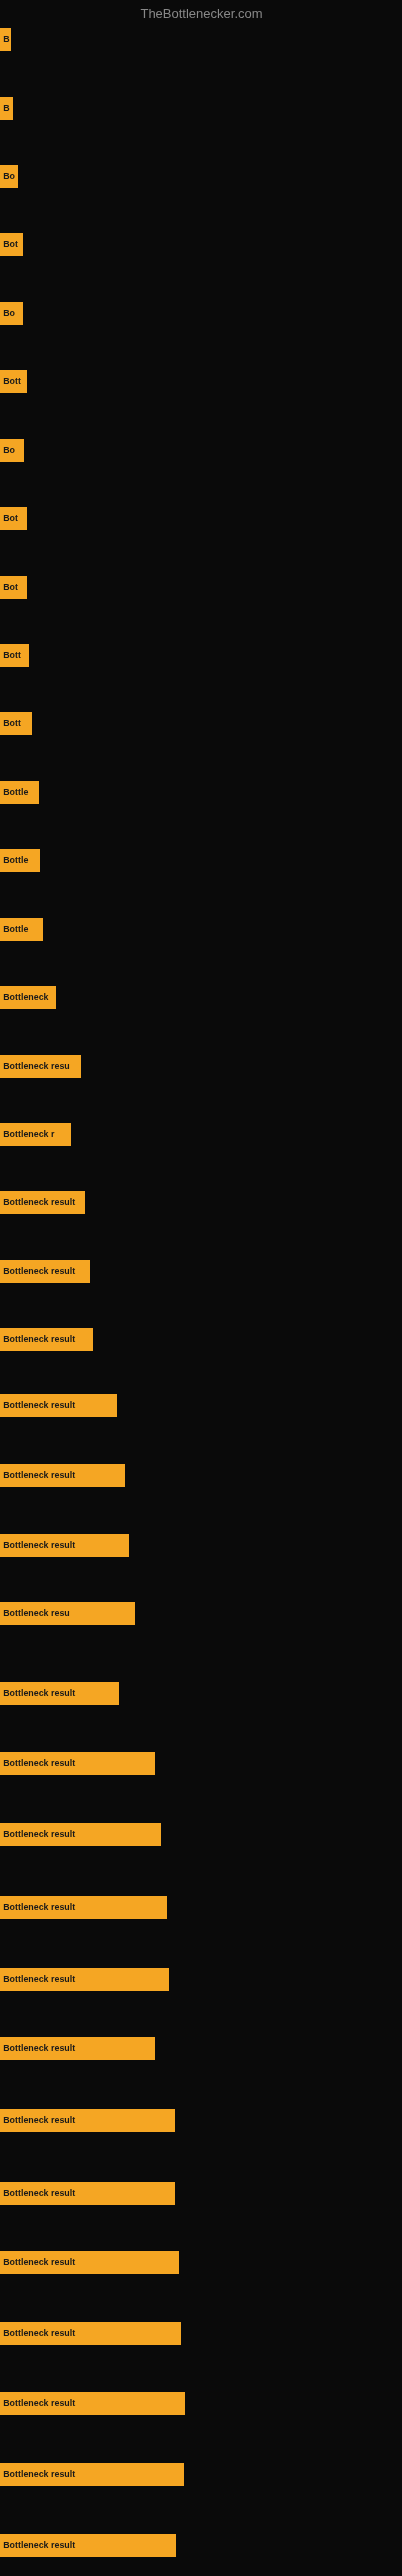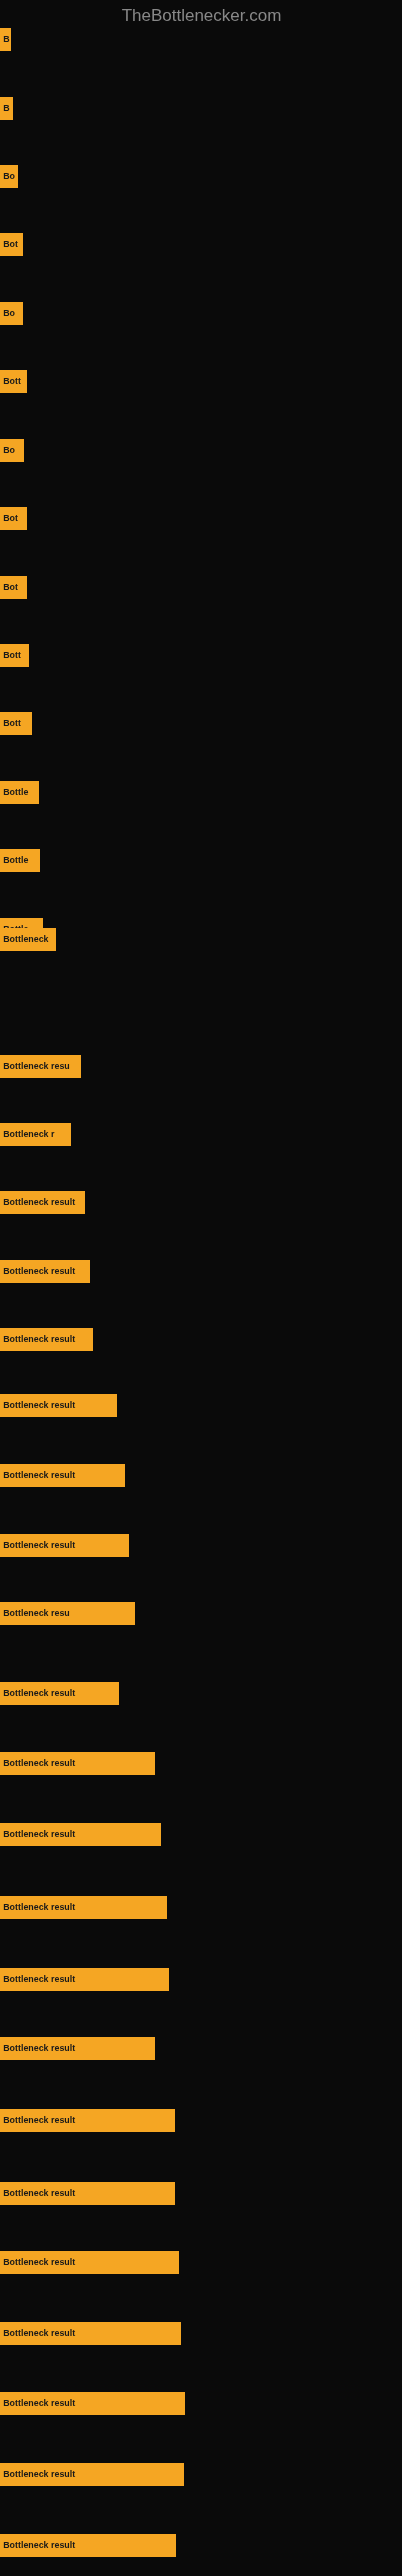--- a/index.html
+++ b/index.html
@@ -16,21 +16,21 @@
       position: relative;
       overflow-x: hidden;
     }
 
     .site-title {
       position: absolute;
       top: 6.4px;
       left: 50%;
       transform: translateX(-50%);
       color: #888;
-      font-size: 17px;
+      font-size: 13px;
       white-space: nowrap;
     }
 
     .bar-container {
       position: absolute;
       left: 0;
       display: flex;
       align-items: center;
     }
 
@@ -118,21 +118,21 @@
 <div class="bar-container" style="top: 849px;">
     <div class="bar" style="width: 40px;">
       <span class="bar-label">Bottle</span>
     </div>
   </div>
 <div class="bar-container" style="top: 918px;">
     <div class="bar" style="width: 43px;">
       <span class="bar-label">Bottle</span>
     </div>
   </div>
-<div class="bar-container" style="top: 928px; align-items: center;">
+<div class="bar-container" style="top: 986px; align-items: center;">
     <div class="bar" style="width: 56px;">
       <span class="bar-label">Bottleneck</span>
     </div>
   </div>
 <div class="bar-container" style="top: 1055px;">
     <div class="bar" style="width: 81px;">
       <span class="bar-label">Bottleneck resu</span>
     </div>
   </div>
 <div class="bar-container" style="top: 1123px;">

